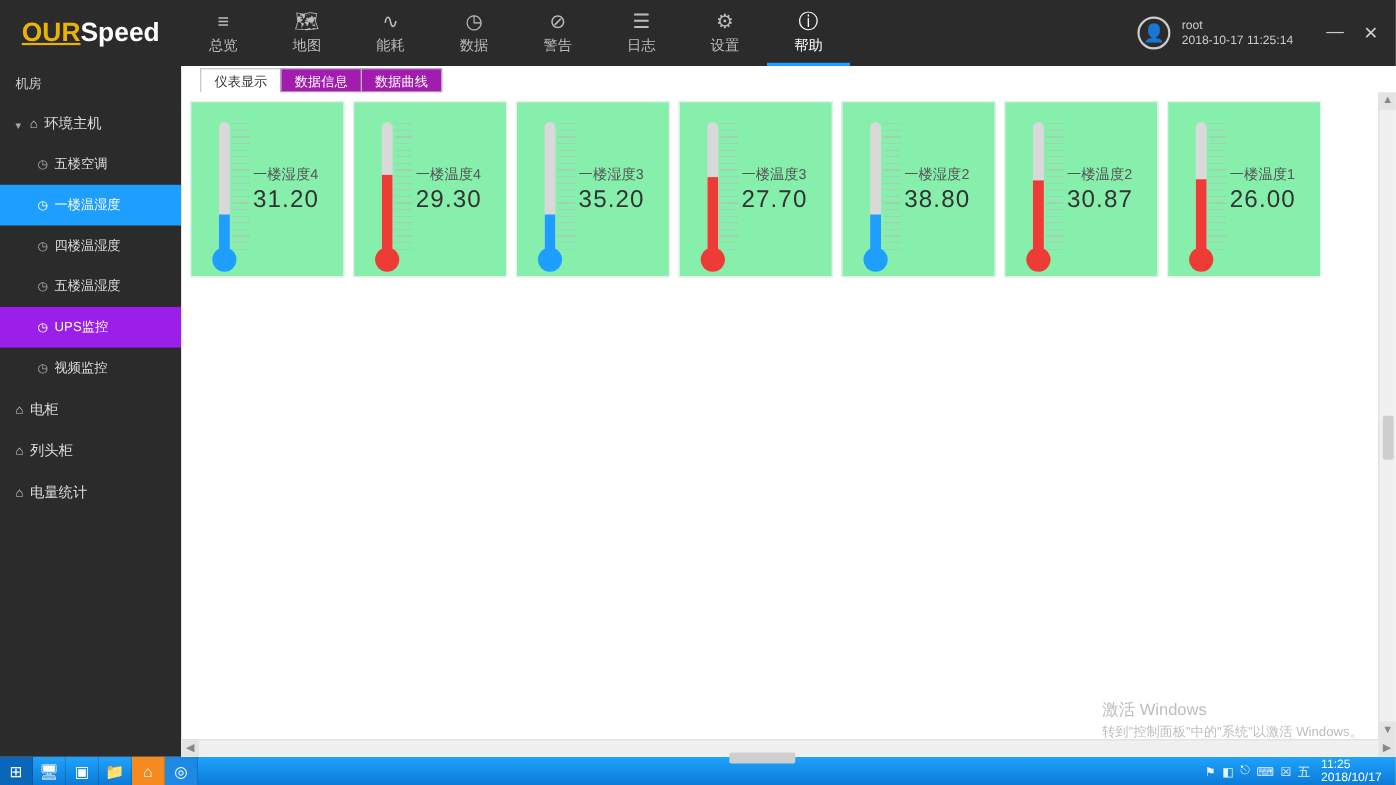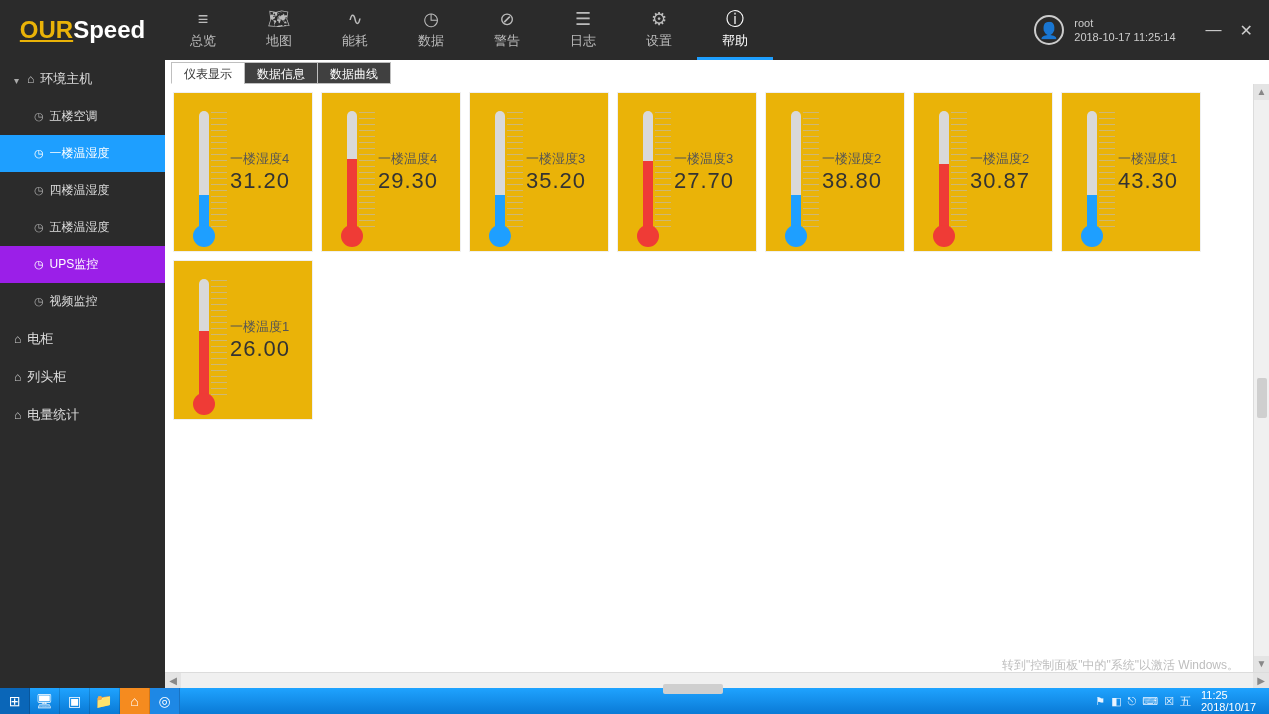--- a/index.html
+++ b/index.html
@@ -31,27 +31,27 @@
   .sidegroup .hico { font-size: 12px; color: #ccc; }
   .sideitem { padding: 10px 14px 10px 34px; display: flex; align-items: center; gap: 6px; cursor: pointer; font-size: 12px; }
   .sideitem .iico { font-size: 11px; color: #aaa; }
   .sideitem.sel-blue { background: #1e9fff; color: #fff; }
   .sideitem.sel-blue .iico { color: #fff; }
   .sideitem.sel-purple { background: #9b1fe8; color: #fff; }
   .sideitem.sel-purple .iico { color: #fff; }
 
   
   .main { flex: 1; background: #fff; display: flex; flex-direction: column; position: relative; }
-  .tabs { height: 24px; background: #fff; border-bottom: 0; display: flex; align-items: flex-end; padding-left: 6px; }
-  .tab { height: 22px; padding: 0 12px; font-size: 12px; line-height: 22px; border: 1px solid #bfbfbf; margin-right: -1px; background: #404040; color: #fff; cursor: pointer; }
+  .tabs { height: 24px; background: #fff; border-bottom: 0; display: flex; align-items: flex-end; padding-left: 17px; }
+  .tab { height: 22px; padding: 0 12px; font-size: 12px; line-height: 22px; border: 1px solid #bfbfbf; margin-right: -1px; background: #a21caf; color: #fff; cursor: pointer; }
   .tab.active { background: #fff; color: #333; border-bottom: 1px solid #fff; }
   .content { flex: 1; background: #fff; overflow: auto; padding: 8px; position: relative; }
 
   .cards { display: flex; flex-wrap: wrap; gap: 8px; }
-  .gauge { width: 140px; height: 160px; border: 1px solid #f0f0f0; background: #eab308; display: flex; align-items: center; padding: 4px 6px; position: relative; }
+  .gauge { width: 140px; height: 160px; border: 1px solid #f0f0f0; background: #86efac; display: flex; align-items: center; padding: 4px 6px; position: relative; }
   .therm { width: 48px; height: 100%; position: relative; display: flex; align-items: flex-end; justify-content: center; }
   .tube { position: absolute; left: 50%; transform: translateX(-50%); bottom: 16px; width: 10px; height: 120px; background: #d9d9d9; border-radius: 5px 5px 0 0; overflow: hidden; }
   .fill { position: absolute; bottom: 0; left: 0; right: 0; }
   .bulb { position: absolute; left: 50%; transform: translateX(-50%); bottom: 0; width: 22px; height: 22px; border-radius: 50%; }
   .ticks { position: absolute; left: calc(50% + 7px); bottom: 20px; height: 116px; width: 16px; }
   .ticks::before { content: ""; position: absolute; inset: 0; background: repeating-linear-gradient(to top, #bbb 0 1px, transparent 1px 6px); opacity: .6; }
   .blue .fill, .blue .bulb { background: #1e9fff; }
   .red  .fill, .red  .bulb { background: #ef3b36; }
   .ginfo { flex: 1; padding-left: 2px; }
   .ginfo .gtitle { font-size: 13px; color: #555; }
@@ -133,20 +133,21 @@
   </div>
   <div class="winctl">
     <span>—</span>
     <span>✕</span>
   </div>
 </div>
 
 <div class="body">
 
   <div class="sidebar">
+    <div class="sidehead">机房</div>
     <div id="sidebar-groups">
         <div class="sidegroup">
           <span class="caret"></span>
           <span class="hico">⌂</span>
           <span>环境主机</span>
         </div>
         <div class="sideitem">
           <span class="iico">◷</span>
           <span>五楼空调</span>
         </div>
@@ -265,49 +266,37 @@
                 <div class="fill" style="height:56%"></div>
               </div>
               <div class="ticks"></div>
               <div class="bulb"></div>
             </div>
             <div class="ginfo">
               <div class="gtitle">一楼温度2</div>
               <div class="gval">30.87</div>
             </div>
           </div>
-          <div class="gauge blue">
-            <div class="therm">
-              <div class="tube">
-                <div class="fill" style="height:30%"></div>
-              </div>
-              <div class="ticks"></div>
-              <div class="bulb"></div>
-            </div>
-            <div class="ginfo">
-              <div class="gtitle">一楼湿度1</div>
-              <div class="gval">43.30</div>
-            </div>
-          </div>
           <div class="gauge red">
             <div class="therm">
               <div class="tube">
                 <div class="fill" style="height:57%"></div>
               </div>
               <div class="ticks"></div>
               <div class="bulb"></div>
             </div>
             <div class="ginfo">
               <div class="gtitle">一楼温度1</div>
               <div class="gval">26.00</div>
             </div>
           </div>
         </div>
 
       <div class="watermark">
+        <div class="t">激活 Windows</div>
         <div>转到"控制面板"中的"系统"以激活 Windows。</div>
       </div>
     </div>
 
     <div class="vscroll">
       <div class="sbtn">▲</div>
       <div class="thumb"></div>
       <div class="sbtn" style="position:absolute;bottom:0;left:0;">▼</div>
     </div>
 

